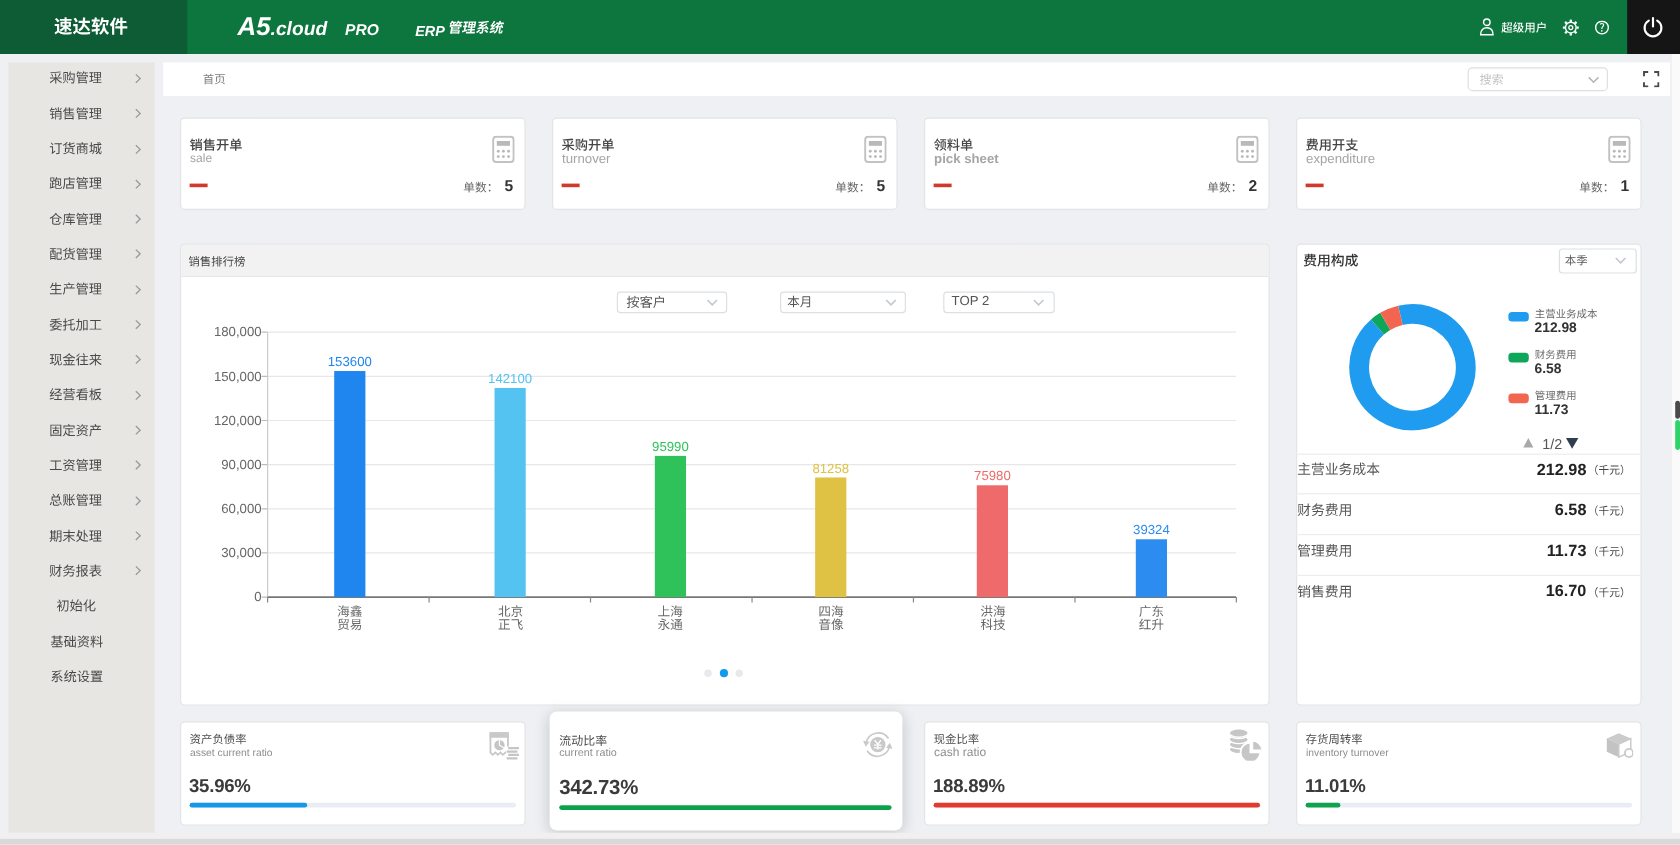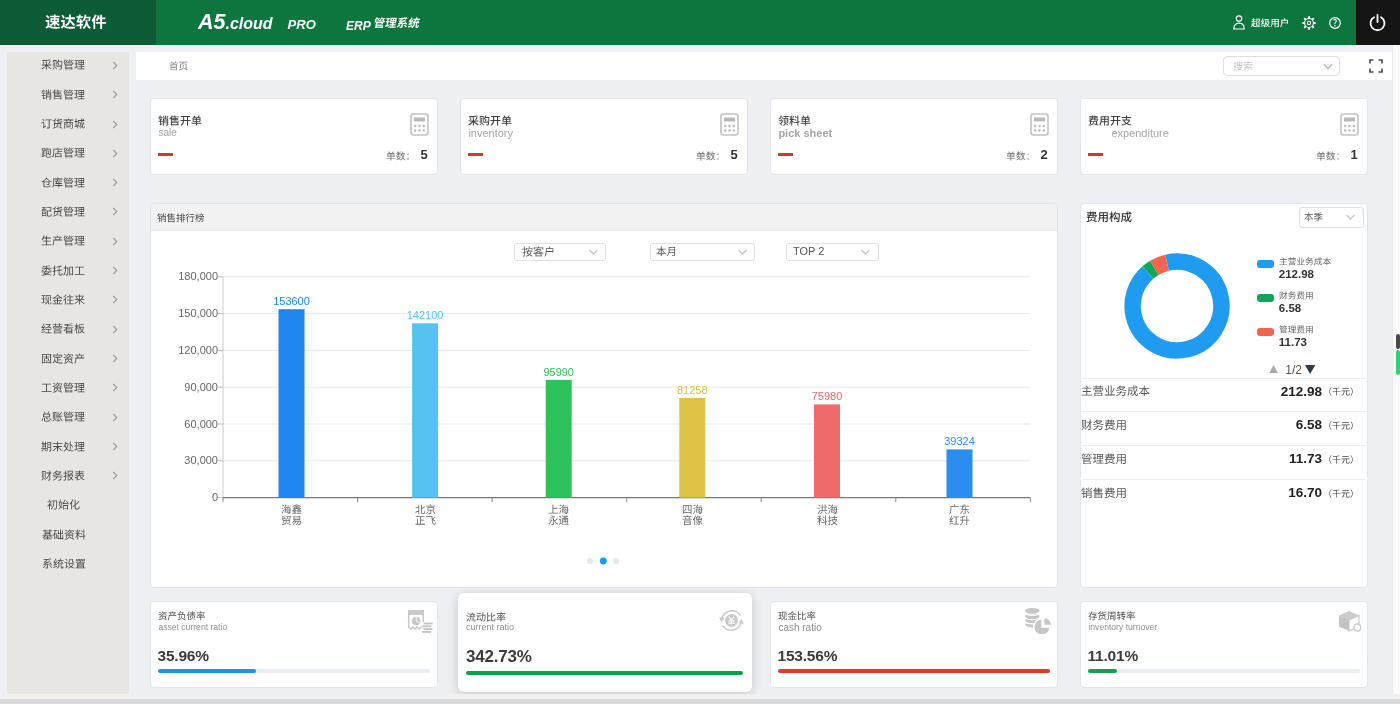--- a/index.html
+++ b/index.html
@@ -185,21 +185,21 @@
       </g>
     </svg>
 <svg style="position:absolute;left:386.1px;top:151.0px;overflow:visible" width="36" height="12" viewBox="0 0 36 12">
       <path transform="translate(0,8.62)" d="M2.2 -4.3H4.5V-3.2H2.2ZM5.3 -4.3H7.7V-3.2H5.3ZM2.2 -5.9H4.5V-4.9H2.2ZM5.3 -5.9H7.7V-4.9H5.3ZM6.9 -8.2C6.7 -7.7 6.3 -7.0 6.0 -6.5H3.6L4.0 -6.7C3.8 -7.1 3.3 -7.8 2.9 -8.2L2.3 -7.9C2.7 -7.5 3.0 -6.9 3.3 -6.5H1.5V-2.6H4.5V-1.7H0.5V-1.0H4.5V0.8H5.3V-1.0H9.3V-1.7H5.3V-2.6H8.4V-6.5H6.8C7.1 -6.9 7.4 -7.5 7.7 -7.9Z M14.1 -8.0C14.0 -7.7 13.7 -7.1 13.4 -6.7L13.9 -6.5C14.1 -6.8 14.5 -7.3 14.8 -7.8ZM10.7 -7.8C10.9 -7.4 11.2 -6.8 11.3 -6.5L11.8 -6.7C11.7 -7.1 11.5 -7.6 11.2 -8.0ZM13.8 -2.5C13.6 -2.0 13.3 -1.6 12.9 -1.2C12.5 -1.4 12.2 -1.6 11.8 -1.8C11.9 -2.0 12.1 -2.3 12.2 -2.5ZM10.9 -1.5C11.4 -1.3 11.9 -1.1 12.4 -0.8C11.8 -0.4 11.0 -0.0 10.2 0.1C10.3 0.3 10.5 0.5 10.6 0.7C11.5 0.5 12.3 0.1 13.0 -0.5C13.3 -0.3 13.6 -0.1 13.8 0.1L14.3 -0.4C14.1 -0.6 13.8 -0.8 13.5 -0.9C14.0 -1.5 14.4 -2.2 14.7 -3.0L14.2 -3.2L14.1 -3.2H12.5L12.7 -3.7L12.1 -3.8C12.0 -3.6 11.9 -3.4 11.8 -3.2H10.5V-2.5H11.5C11.3 -2.2 11.1 -1.8 10.9 -1.5ZM12.3 -8.2V-6.4H10.3V-5.8H12.1C11.6 -5.2 10.9 -4.6 10.2 -4.3C10.3 -4.1 10.5 -3.9 10.6 -3.7C11.2 -4.0 11.8 -4.6 12.3 -5.2V-4.0H13.0V-5.3C13.5 -4.9 14.1 -4.5 14.3 -4.3L14.7 -4.8C14.5 -5.0 13.6 -5.5 13.2 -5.8H15.0V-6.4H13.0V-8.2ZM16.0 -8.2C15.7 -6.4 15.3 -4.8 14.5 -3.8C14.7 -3.7 15.0 -3.4 15.1 -3.3C15.3 -3.7 15.5 -4.1 15.7 -4.6C16.0 -3.6 16.2 -2.7 16.6 -2.0C16.1 -1.0 15.3 -0.3 14.2 0.2C14.4 0.4 14.6 0.7 14.6 0.8C15.6 0.3 16.4 -0.4 17.0 -1.3C17.5 -0.4 18.1 0.2 18.8 0.7C18.9 0.5 19.2 0.3 19.3 0.1C18.5 -0.3 17.9 -1.0 17.4 -1.9C17.9 -2.9 18.2 -4.2 18.4 -5.6H19.1V-6.3H16.3C16.4 -6.9 16.6 -7.5 16.6 -8.0ZM17.7 -5.6C17.6 -4.5 17.3 -3.5 17.0 -2.7C16.6 -3.6 16.3 -4.6 16.2 -5.6Z M22.1 -4.8C22.4 -4.8 22.8 -5.0 22.8 -5.5C22.8 -5.9 22.4 -6.2 22.1 -6.2C21.7 -6.2 21.3 -5.9 21.3 -5.5C21.3 -5.0 21.7 -4.8 22.1 -4.8ZM22.1 0.0C22.4 0.0 22.8 -0.3 22.8 -0.7C22.8 -1.1 22.4 -1.4 22.1 -1.4C21.7 -1.4 21.3 -1.1 21.3 -0.7C21.3 -0.3 21.7 0.0 22.1 0.0Z" fill="#666666"></path>
     </svg>
 <div style="position:absolute;left:420.5px;top:147.2px;font-size:13px;color:#333;font-weight:bold;line-height:1.2;white-space:nowrap;">5</div>
 <div style="position:absolute;left:460px;top:98px;width:288px;height:77px;background:#fff;border:1px solid #e4e4e4;border-radius:4px;box-sizing:border-box"></div>
 <svg style="position:absolute;left:468.0px;top:114.6px;overflow:visible" width="51" height="14" viewBox="0 0 51 14">
       <path transform="translate(0,9.68)" d="M8.7 -7.6C8.3 -6.8 7.7 -5.6 7.1 -4.9L8.0 -4.5C8.5 -5.2 9.2 -6.2 9.7 -7.2ZM1.5 -6.7C2.0 -6.1 2.4 -5.3 2.5 -4.7L3.5 -5.1C3.3 -5.7 2.9 -6.5 2.4 -7.1ZM4.4 -7.2C4.8 -6.5 5.0 -5.7 5.1 -5.2L6.1 -5.5C6.0 -6.0 5.7 -6.9 5.4 -7.5ZM9.0 -9.2C7.1 -8.8 3.8 -8.6 0.9 -8.5C1.0 -8.2 1.1 -7.8 1.2 -7.5C4.1 -7.6 7.5 -7.8 9.9 -8.3ZM0.6 -4.1V-3.1H4.2C3.2 -2.0 1.7 -0.9 0.3 -0.4C0.6 -0.2 0.9 0.3 1.1 0.5C2.5 -0.1 3.9 -1.2 4.9 -2.5V0.9H6.0V-2.5C7.1 -1.3 8.5 -0.1 9.9 0.5C10.1 0.2 10.4 -0.2 10.7 -0.4C9.3 -1.0 7.8 -2.0 6.8 -3.1H10.4V-4.1H6.0V-5.1H4.9V-4.1Z M13.3 -7.0V-4.1C13.3 -2.7 13.2 -0.8 11.4 0.3C11.6 0.4 11.8 0.7 11.9 0.9C13.8 -0.4 14.1 -2.5 14.1 -4.0V-7.0ZM13.8 -1.2C14.4 -0.6 15.0 0.2 15.3 0.7L16.1 0.2C15.7 -0.3 15.0 -1.1 14.5 -1.7ZM17.2 -9.3C16.8 -7.9 16.3 -6.6 15.6 -5.7V-8.7H11.8V-2.0H12.6V-7.7H14.8V-2.0H15.6V-5.6C15.8 -5.4 16.2 -5.1 16.4 -5.0C16.7 -5.4 17.0 -6.0 17.3 -6.6H20.3C20.2 -2.3 20.1 -0.6 19.8 -0.3C19.7 -0.1 19.6 -0.1 19.4 -0.1C19.1 -0.1 18.6 -0.1 18.1 -0.1C18.2 0.2 18.4 0.6 18.4 0.9C18.9 0.9 19.5 0.9 19.8 0.9C20.2 0.8 20.4 0.7 20.7 0.4C21.1 -0.2 21.2 -1.9 21.3 -7.1C21.3 -7.2 21.3 -7.6 21.3 -7.6H17.7C17.9 -8.1 18.0 -8.6 18.2 -9.1ZM18.3 -4.1C18.5 -3.7 18.7 -3.3 18.8 -2.8L17.3 -2.5C17.7 -3.4 18.1 -4.6 18.4 -5.6L17.4 -5.9C17.2 -4.6 16.7 -3.3 16.5 -2.9C16.4 -2.5 16.2 -2.3 16.0 -2.2C16.2 -2.0 16.3 -1.6 16.4 -1.4C16.6 -1.5 16.9 -1.6 19.0 -2.1C19.1 -1.8 19.1 -1.6 19.2 -1.4L19.9 -1.7C19.8 -2.4 19.4 -3.5 19.1 -4.4Z M29.0 -7.6V-4.7H26.2V-5.1V-7.6ZM22.5 -4.7V-3.7H25.0C24.9 -2.3 24.3 -0.9 22.5 0.2C22.8 0.4 23.2 0.7 23.4 1.0C25.4 -0.3 26.0 -2.0 26.1 -3.7H29.0V0.9H30.1V-3.7H32.5V-4.7H30.1V-7.6H32.1V-8.6H22.9V-7.6H25.1V-5.1V-4.7Z M35.6 -4.7H37.9V-3.7H35.6ZM39.0 -4.7H41.5V-3.7H39.0ZM35.6 -6.5H37.9V-5.5H35.6ZM39.0 -6.5H41.5V-5.5H39.0ZM40.7 -9.2C40.4 -8.7 40.0 -7.9 39.6 -7.4H37.1L37.6 -7.6C37.3 -8.1 36.8 -8.8 36.4 -9.2L35.5 -8.8C35.9 -8.4 36.3 -7.8 36.5 -7.4H34.6V-2.9H37.9V-2.0H33.6V-1.0H37.9V0.9H39.0V-1.0H43.5V-2.0H39.0V-2.9H42.5V-7.4H40.8C41.1 -7.8 41.5 -8.4 41.8 -8.9Z" fill="#444444"></path>
     </svg>
-<div style="position:absolute;left:468.4px;top:126.5px;font-size:11px;color:#a5a5a5;font-weight:normal;line-height:1.2;white-space:nowrap;">inventory</div>
+<div style="position:absolute;left:468.4px;top:126.5px;font-size:11px;color:#a5a5a5;font-weight:normal;line-height:1.2;white-space:nowrap;">turnover</div>
 <div style="position:absolute;left:468px;top:153px;width:15px;height:2.5px;background:#d0392c;"></div>
 <svg style="position:absolute;left:720px;top:113px" width="19" height="23" viewBox="0 0 19 23">
 <rect x="1" y="1" width="17" height="21" rx="2.5" fill="none" stroke="#c2c2c2" stroke-width="1.6"></rect>
 <rect x="4" y="4.5" width="11" height="4" fill="#b9b9b9"></rect>
 <g fill="#b9b9b9">
         <circle cx="5.2" cy="13" r="1.2"></circle>
         <circle cx="9.5" cy="13" r="1.2"></circle>
         <circle cx="13.8" cy="13" r="1.2"></circle>
 <circle cx="5.2" cy="17.5" r="1.2"></circle>
         <circle cx="9.5" cy="17.5" r="1.2"></circle>
@@ -229,21 +229,21 @@
       </g>
     </svg>
 <svg style="position:absolute;left:1006.1px;top:151.0px;overflow:visible" width="36" height="12" viewBox="0 0 36 12">
       <path transform="translate(0,8.62)" d="M2.2 -4.3H4.5V-3.2H2.2ZM5.3 -4.3H7.7V-3.2H5.3ZM2.2 -5.9H4.5V-4.9H2.2ZM5.3 -5.9H7.7V-4.9H5.3ZM6.9 -8.2C6.7 -7.7 6.3 -7.0 6.0 -6.5H3.6L4.0 -6.7C3.8 -7.1 3.3 -7.8 2.9 -8.2L2.3 -7.9C2.7 -7.5 3.0 -6.9 3.3 -6.5H1.5V-2.6H4.5V-1.7H0.5V-1.0H4.5V0.8H5.3V-1.0H9.3V-1.7H5.3V-2.6H8.4V-6.5H6.8C7.1 -6.9 7.4 -7.5 7.7 -7.9Z M14.1 -8.0C14.0 -7.7 13.7 -7.1 13.4 -6.7L13.9 -6.5C14.1 -6.8 14.5 -7.3 14.8 -7.8ZM10.7 -7.8C10.9 -7.4 11.2 -6.8 11.3 -6.5L11.8 -6.7C11.7 -7.1 11.5 -7.6 11.2 -8.0ZM13.8 -2.5C13.6 -2.0 13.3 -1.6 12.9 -1.2C12.5 -1.4 12.2 -1.6 11.8 -1.8C11.9 -2.0 12.1 -2.3 12.2 -2.5ZM10.9 -1.5C11.4 -1.3 11.9 -1.1 12.4 -0.8C11.8 -0.4 11.0 -0.0 10.2 0.1C10.3 0.3 10.5 0.5 10.6 0.7C11.5 0.5 12.3 0.1 13.0 -0.5C13.3 -0.3 13.6 -0.1 13.8 0.1L14.3 -0.4C14.1 -0.6 13.8 -0.8 13.5 -0.9C14.0 -1.5 14.4 -2.2 14.7 -3.0L14.2 -3.2L14.1 -3.2H12.5L12.7 -3.7L12.1 -3.8C12.0 -3.6 11.9 -3.4 11.8 -3.2H10.5V-2.5H11.5C11.3 -2.2 11.1 -1.8 10.9 -1.5ZM12.3 -8.2V-6.4H10.3V-5.8H12.1C11.6 -5.2 10.9 -4.6 10.2 -4.3C10.3 -4.1 10.5 -3.9 10.6 -3.7C11.2 -4.0 11.8 -4.6 12.3 -5.2V-4.0H13.0V-5.3C13.5 -4.9 14.1 -4.5 14.3 -4.3L14.7 -4.8C14.5 -5.0 13.6 -5.5 13.2 -5.8H15.0V-6.4H13.0V-8.2ZM16.0 -8.2C15.7 -6.4 15.3 -4.8 14.5 -3.8C14.7 -3.7 15.0 -3.4 15.1 -3.3C15.3 -3.7 15.5 -4.1 15.7 -4.6C16.0 -3.6 16.2 -2.7 16.6 -2.0C16.1 -1.0 15.3 -0.3 14.2 0.2C14.4 0.4 14.6 0.7 14.6 0.8C15.6 0.3 16.4 -0.4 17.0 -1.3C17.5 -0.4 18.1 0.2 18.8 0.7C18.9 0.5 19.2 0.3 19.3 0.1C18.5 -0.3 17.9 -1.0 17.4 -1.9C17.9 -2.9 18.2 -4.2 18.4 -5.6H19.1V-6.3H16.3C16.4 -6.9 16.6 -7.5 16.6 -8.0ZM17.7 -5.6C17.6 -4.5 17.3 -3.5 17.0 -2.7C16.6 -3.6 16.3 -4.6 16.2 -5.6Z M22.1 -4.8C22.4 -4.8 22.8 -5.0 22.8 -5.5C22.8 -5.9 22.4 -6.2 22.1 -6.2C21.7 -6.2 21.3 -5.9 21.3 -5.5C21.3 -5.0 21.7 -4.8 22.1 -4.8ZM22.1 0.0C22.4 0.0 22.8 -0.3 22.8 -0.7C22.8 -1.1 22.4 -1.4 22.1 -1.4C21.7 -1.4 21.3 -1.1 21.3 -0.7C21.3 -0.3 21.7 0.0 22.1 0.0Z" fill="#666666"></path>
     </svg>
 <div style="position:absolute;left:1040.5px;top:147.2px;font-size:13px;color:#333;font-weight:bold;line-height:1.2;white-space:nowrap;">2</div>
 <div style="position:absolute;left:1080px;top:98px;width:288px;height:77px;background:#fff;border:1px solid #e4e4e4;border-radius:4px;box-sizing:border-box"></div>
 <svg style="position:absolute;left:1088.0px;top:114.6px;overflow:visible" width="51" height="14" viewBox="0 0 51 14">
       <path transform="translate(0,9.68)" d="M5.1 -2.5C4.8 -1.0 3.9 -0.3 0.4 0.0C0.6 0.3 0.8 0.7 0.9 0.9C4.6 0.5 5.7 -0.5 6.2 -2.5ZM5.7 -0.5C7.1 -0.2 9.0 0.5 9.9 0.9L10.5 0.1C9.5 -0.3 7.6 -0.9 6.2 -1.2ZM3.8 -6.5C3.8 -6.3 3.7 -6.1 3.7 -5.9H2.3L2.4 -6.5ZM4.8 -6.5H6.3V-5.9H4.7C4.7 -6.1 4.8 -6.3 4.8 -6.5ZM1.5 -7.2C1.5 -6.6 1.3 -5.7 1.2 -5.2H3.2C2.7 -4.7 1.9 -4.3 0.6 -4.1C0.8 -3.9 1.0 -3.5 1.1 -3.3C1.4 -3.3 1.7 -3.4 2.0 -3.5V-0.7H3.0V-2.9H8.0V-0.8H9.1V-3.8H2.7C3.6 -4.1 4.1 -4.6 4.4 -5.2H6.3V-4.0H7.3V-5.2H9.3C9.3 -4.9 9.2 -4.8 9.2 -4.7C9.1 -4.7 9.0 -4.7 8.9 -4.7C8.8 -4.7 8.5 -4.7 8.2 -4.7C8.3 -4.5 8.4 -4.2 8.4 -4.0C8.8 -4.0 9.2 -4.0 9.4 -4.0C9.6 -4.0 9.8 -4.1 10.0 -4.2C10.2 -4.4 10.2 -4.8 10.3 -5.6C10.3 -5.7 10.3 -5.9 10.3 -5.9H7.3V-6.5H9.6V-8.6H7.3V-9.3H6.3V-8.6H4.8V-9.3H3.8V-8.6H1.2V-7.9H3.8V-7.2ZM4.8 -7.9H6.3V-7.2H4.8ZM7.3 -7.9H8.7V-7.2H7.3Z M12.6 -8.5V-4.6C12.6 -3.0 12.5 -1.0 11.3 0.3C11.5 0.4 12.0 0.8 12.1 1.0C12.9 0.1 13.3 -1.2 13.5 -2.4H16.1V0.8H17.1V-2.4H19.8V-0.4C19.8 -0.2 19.7 -0.1 19.5 -0.1C19.3 -0.1 18.6 -0.1 17.9 -0.1C18.0 0.1 18.2 0.6 18.2 0.9C19.2 0.9 19.9 0.9 20.3 0.7C20.7 0.5 20.8 0.2 20.8 -0.4V-8.5ZM13.7 -7.5H16.1V-6.0H13.7ZM19.8 -7.5V-6.0H17.1V-7.5ZM13.7 -5.0H16.1V-3.4H13.6C13.7 -3.8 13.7 -4.2 13.7 -4.6ZM19.8 -5.0V-3.4H17.1V-5.0Z M29.0 -7.6V-4.7H26.2V-5.1V-7.6ZM22.5 -4.7V-3.7H25.0C24.9 -2.3 24.3 -0.9 22.5 0.2C22.8 0.4 23.2 0.7 23.4 1.0C25.4 -0.3 26.0 -2.0 26.1 -3.7H29.0V0.9H30.1V-3.7H32.5V-4.7H30.1V-7.6H32.1V-8.6H22.9V-7.6H25.1V-5.1V-4.7Z M37.9 -9.3V-7.7H33.8V-6.7H37.9V-5.2H34.3V-4.1H35.6L35.2 -4.0C35.8 -2.9 36.6 -2.0 37.5 -1.2C36.3 -0.7 34.9 -0.3 33.3 -0.1C33.5 0.2 33.8 0.6 33.9 0.9C35.6 0.6 37.1 0.2 38.5 -0.6C39.7 0.1 41.2 0.6 43.0 0.9C43.1 0.6 43.4 0.1 43.6 -0.2C42.1 -0.3 40.7 -0.7 39.6 -1.2C40.8 -2.1 41.7 -3.3 42.3 -4.8L41.6 -5.2L41.4 -5.2H39.0V-6.7H43.2V-7.7H39.0V-9.3ZM36.3 -4.1H40.8C40.3 -3.2 39.5 -2.4 38.6 -1.8C37.6 -2.4 36.8 -3.2 36.3 -4.1Z" fill="#444444"></path>
     </svg>
-<div style="position:absolute;left:1088.4px;top:126.5px;font-size:11px;color:#a5a5a5;font-weight:normal;line-height:1.2;white-space:nowrap;margin-left:23px;">expenditure</div>
+<div style="position:absolute;left:1088.4px;top:126.5px;font-size:11px;color:#a5a5a5;font-weight:normal;line-height:1.2;white-space:nowrap;">expenditure</div>
 <div style="position:absolute;left:1088px;top:153px;width:15px;height:2.5px;background:#d0392c;"></div>
 <svg style="position:absolute;left:1340px;top:113px" width="19" height="23" viewBox="0 0 19 23">
 <rect x="1" y="1" width="17" height="21" rx="2.5" fill="none" stroke="#c2c2c2" stroke-width="1.6"></rect>
 <rect x="4" y="4.5" width="11" height="4" fill="#b9b9b9"></rect>
 <g fill="#b9b9b9">
         <circle cx="5.2" cy="13" r="1.2"></circle>
         <circle cx="9.5" cy="13" r="1.2"></circle>
         <circle cx="13.8" cy="13" r="1.2"></circle>
 <circle cx="5.2" cy="17.5" r="1.2"></circle>
         <circle cx="9.5" cy="17.5" r="1.2"></circle>
@@ -438,21 +438,21 @@
     </svg>
 <div style="position:absolute;left:158.4px;top:621.6px;font-size:8.6px;color:#8e8e8e;line-height:1.2;white-space:nowrap">asset current ratio</div>
 <div style="position:absolute;left:157.5px;top:647.3px;font-size:15.5px;color:#3b3b3b;font-weight:bold;line-height:1.2;white-space:nowrap;letter-spacing:-0.2px;">35.96%</div>
 <div style="position:absolute;left:157.5px;top:669.3px;width:272px;height:4px;background:#e9eef5;border-radius:2px;"></div>
 <div style="position:absolute;left:157.5px;top:669.3px;width:98px;height:4px;background:#1797e8;border-radius:2px;"></div>
 <div style="position:absolute;left:770px;top:601px;width:288px;height:87px;background:#fff;border:1px solid #e4e4e4;border-radius:4px;box-sizing:border-box"></div>
 <svg style="position:absolute;left:778.0px;top:610.5px;overflow:visible" width="45" height="12" viewBox="0 0 45 12">
       <path transform="translate(0,8.36)" d="M4.1 -7.5V-2.5H4.8V-6.9H7.7V-2.5H8.4V-7.5ZM0.4 -0.9 0.6 -0.3C1.5 -0.5 2.7 -0.9 3.8 -1.2L3.7 -1.9L2.5 -1.5V-3.9H3.5V-4.6H2.5V-6.7H3.7V-7.3H0.5V-6.7H1.8V-4.6H0.7V-3.9H1.8V-1.3C1.3 -1.2 0.8 -1.0 0.4 -0.9ZM5.9 -6.1V-4.2C5.9 -2.8 5.6 -1.0 3.2 0.3C3.3 0.4 3.5 0.6 3.6 0.8C5.2 -0.0 5.9 -1.2 6.3 -2.3V-0.3C6.3 0.3 6.5 0.5 7.2 0.5H8.1C8.9 0.5 9.0 0.1 9.1 -1.4C8.9 -1.4 8.7 -1.5 8.5 -1.7C8.4 -0.3 8.4 -0.0 8.1 -0.0H7.3C7.0 -0.0 6.9 -0.1 6.9 -0.4V-2.6H6.4C6.5 -3.2 6.5 -3.7 6.5 -4.2V-6.1Z M11.4 -2.1C11.7 -1.5 12.1 -0.8 12.3 -0.3L12.9 -0.6C12.7 -1.1 12.3 -1.8 12.0 -2.3ZM16.5 -2.3C16.2 -1.8 15.8 -1.0 15.5 -0.5L16.0 -0.3C16.3 -0.8 16.8 -1.4 17.1 -2.0ZM14.2 -8.1C13.3 -6.6 11.6 -5.5 9.8 -5.0C10.0 -4.8 10.2 -4.5 10.3 -4.3C10.8 -4.5 11.3 -4.7 11.8 -5.0V-4.5H13.9V-3.2H10.6V-2.5H13.9V-0.2H10.1V0.5H18.4V-0.2H14.6V-2.5H17.9V-3.2H14.6V-4.5H16.7V-5.1C17.2 -4.8 17.7 -4.5 18.2 -4.3C18.3 -4.5 18.6 -4.8 18.7 -5.0C17.3 -5.4 15.6 -6.4 14.7 -7.4L14.9 -7.8ZM16.6 -5.1H12.0C12.9 -5.6 13.6 -6.2 14.3 -6.9C14.9 -6.3 15.7 -5.6 16.6 -5.1Z M20.2 0.7C20.4 0.5 20.8 0.4 23.4 -0.5C23.3 -0.6 23.3 -1.0 23.3 -1.2L21.0 -0.5V-4.3H23.3V-5.0H21.0V-7.9H20.2V-0.7C20.2 -0.2 20.0 -0.0 19.8 0.1C20.0 0.2 20.1 0.5 20.2 0.7ZM24.1 -7.9V-0.8C24.1 0.2 24.3 0.5 25.2 0.5C25.4 0.5 26.5 0.5 26.7 0.5C27.7 0.5 27.9 -0.1 27.9 -2.0C27.7 -2.1 27.4 -2.2 27.3 -2.4C27.2 -0.6 27.1 -0.2 26.7 -0.2C26.4 -0.2 25.5 -0.2 25.3 -0.2C24.9 -0.2 24.8 -0.3 24.8 -0.8V-3.6C25.9 -4.2 27.0 -4.9 27.8 -5.6L27.2 -6.2C26.6 -5.6 25.7 -4.9 24.8 -4.3V-7.9Z M36.4 -6.1C36.0 -5.7 35.5 -5.2 35.0 -4.9L35.5 -4.5C36.0 -4.8 36.5 -5.3 37.0 -5.7ZM29.0 -3.2 29.4 -2.6C30.0 -2.9 30.8 -3.4 31.5 -3.7L31.4 -4.3C30.5 -3.9 29.6 -3.4 29.0 -3.2ZM29.3 -5.7C29.8 -5.4 30.4 -4.9 30.7 -4.6L31.3 -5.0C30.9 -5.3 30.3 -5.8 29.8 -6.1ZM34.9 -3.9C35.6 -3.5 36.4 -2.9 36.8 -2.5L37.3 -3.0C36.9 -3.3 36.1 -3.9 35.4 -4.3ZM29.0 -1.9V-1.3H32.9V0.8H33.6V-1.3H37.5V-1.9H33.6V-2.7H32.9V-1.9ZM32.6 -7.9C32.8 -7.6 32.9 -7.4 33.1 -7.1H29.2V-6.5H32.7C32.4 -6.0 32.1 -5.6 31.9 -5.5C31.8 -5.3 31.6 -5.2 31.5 -5.2C31.6 -5.0 31.7 -4.7 31.7 -4.6C31.9 -4.6 32.1 -4.7 33.2 -4.8C32.7 -4.3 32.3 -3.9 32.1 -3.8C31.8 -3.5 31.5 -3.3 31.3 -3.3C31.4 -3.1 31.5 -2.8 31.5 -2.7C31.7 -2.8 32.1 -2.8 34.5 -3.1C34.7 -2.9 34.8 -2.7 34.8 -2.6L35.4 -2.8C35.2 -3.3 34.7 -3.9 34.3 -4.4L33.7 -4.2C33.9 -4.0 34.1 -3.8 34.2 -3.6L32.5 -3.5C33.4 -4.1 34.2 -5.0 35.0 -5.8L34.4 -6.2C34.2 -5.9 33.9 -5.6 33.7 -5.4L32.5 -5.3C32.8 -5.7 33.1 -6.1 33.4 -6.5H37.4V-7.1H33.9C33.8 -7.4 33.5 -7.8 33.3 -8.0Z" fill="#4a4a4a"></path>
     </svg>
 <div style="position:absolute;left:778.4px;top:621.6px;font-size:10px;color:#8e8e8e;line-height:1.2;white-space:nowrap">cash ratio</div>
-<div style="position:absolute;left:777.5px;top:647.3px;font-size:15.5px;color:#3b3b3b;font-weight:bold;line-height:1.2;white-space:nowrap;letter-spacing:-0.2px;">153.56%</div>
+<div style="position:absolute;left:777.5px;top:647.3px;font-size:15.5px;color:#3b3b3b;font-weight:bold;line-height:1.2;white-space:nowrap;letter-spacing:-0.2px;">188.89%</div>
 <div style="position:absolute;left:777.5px;top:669.3px;width:272px;height:4px;background:#e9eef5;border-radius:2px;"></div>
 <div style="position:absolute;left:777.5px;top:669.3px;width:272px;height:4px;background:#e23a2c;border-radius:2px;"></div>
 <div style="position:absolute;left:1080px;top:601px;width:288px;height:87px;background:#fff;border:1px solid #e4e4e4;border-radius:4px;box-sizing:border-box"></div>
 <svg style="position:absolute;left:1088.0px;top:610.5px;overflow:visible" width="54" height="12" viewBox="0 0 54 12">
       <path transform="translate(0,8.36)" d="M5.8 -3.3V-2.5H3.2V-1.9H5.8V-0.1C5.8 0.0 5.8 0.1 5.6 0.1C5.5 0.1 4.9 0.1 4.3 0.1C4.4 0.3 4.4 0.6 4.5 0.8C5.3 0.8 5.8 0.8 6.1 0.6C6.5 0.5 6.5 0.3 6.5 -0.1V-1.9H9.1V-2.5H6.5V-3.1C7.2 -3.5 8.0 -4.1 8.5 -4.7L8.0 -5.0L7.9 -5.0H4.0V-4.3H7.2C6.8 -4.0 6.3 -3.6 5.8 -3.3ZM3.7 -8.0C3.5 -7.6 3.4 -7.2 3.2 -6.7H0.6V-6.1H3.0C2.3 -4.7 1.5 -3.5 0.3 -2.7C0.4 -2.5 0.6 -2.2 0.7 -2.1C1.1 -2.3 1.4 -2.7 1.8 -3.0V0.7H2.5V-3.9C3.0 -4.6 3.4 -5.3 3.7 -6.1H8.9V-6.7H4.0C4.2 -7.1 4.3 -7.4 4.4 -7.8Z M13.9 -2.9V-2.1C13.9 -1.4 13.6 -0.4 10.1 0.2C10.3 0.3 10.5 0.6 10.5 0.8C14.2 0.0 14.6 -1.1 14.6 -2.1V-2.9ZM14.5 -0.6C15.7 -0.3 17.3 0.3 18.0 0.8L18.4 0.2C17.6 -0.2 16.1 -0.8 14.9 -1.1ZM11.3 -4.0V-0.9H12.1V-3.3H16.6V-1.0H17.3V-4.0ZM14.5 -7.9V-6.5C14.0 -6.4 13.5 -6.3 13.0 -6.2C13.1 -6.1 13.2 -5.9 13.2 -5.7L14.5 -5.9V-5.5C14.5 -4.7 14.7 -4.5 15.7 -4.5C15.9 -4.5 17.2 -4.5 17.4 -4.5C18.2 -4.5 18.4 -4.8 18.5 -5.9C18.3 -5.9 18.0 -6.0 17.8 -6.1C17.8 -5.3 17.7 -5.1 17.3 -5.1C17.1 -5.1 15.9 -5.1 15.7 -5.1C15.2 -5.1 15.2 -5.2 15.2 -5.5V-6.1C16.3 -6.4 17.5 -6.8 18.3 -7.2L17.8 -7.7C17.2 -7.3 16.2 -7.0 15.2 -6.7V-7.9ZM12.6 -8.0C12.0 -7.2 10.9 -6.4 9.9 -5.9C10.0 -5.8 10.3 -5.5 10.4 -5.4C10.8 -5.7 11.2 -5.9 11.7 -6.2V-4.3H12.4V-6.8C12.7 -7.1 13.0 -7.5 13.3 -7.8Z M20.4 -7.5V-4.4C20.4 -3.0 20.3 -1.0 19.3 0.4C19.5 0.4 19.8 0.7 19.9 0.8C21.0 -0.7 21.1 -2.9 21.1 -4.4V-6.9H26.6V-0.1C26.6 0.0 26.6 0.1 26.4 0.1C26.2 0.1 25.7 0.1 25.0 0.1C25.1 0.3 25.3 0.6 25.3 0.8C26.1 0.8 26.6 0.7 26.9 0.6C27.2 0.5 27.4 0.3 27.4 -0.1V-7.5ZM23.4 -6.7V-5.8H21.7V-5.3H23.4V-4.3H21.5V-3.8H26.2V-4.3H24.1V-5.3H25.9V-5.8H24.1V-6.7ZM22.0 -3.0V0.1H22.6V-0.5H25.7V-3.0ZM22.6 -2.4H25.0V-1.0H22.6Z M29.3 -3.2C29.3 -3.2 29.6 -3.3 30.0 -3.3H30.8V-1.9L28.9 -1.6L29.0 -0.9L30.8 -1.2V0.7H31.5V-1.4L32.8 -1.6L32.7 -2.2L31.5 -2.0V-3.3H32.5V-3.9H31.5V-5.4H30.8V-3.9H29.9C30.2 -4.6 30.5 -5.4 30.7 -6.2H32.5V-6.9H30.9C31.0 -7.2 31.1 -7.5 31.2 -7.8L30.5 -8.0C30.4 -7.6 30.3 -7.2 30.2 -6.9H28.9V-6.2H30.1C29.8 -5.4 29.6 -4.8 29.5 -4.5C29.3 -4.1 29.2 -3.8 29.1 -3.8C29.1 -3.6 29.2 -3.3 29.3 -3.2ZM32.5 -5.1V-4.4H33.9C33.7 -3.7 33.5 -3.1 33.4 -2.6H36.1C35.8 -2.2 35.4 -1.6 35.0 -1.1C34.6 -1.3 34.3 -1.5 34.0 -1.7L33.5 -1.2C34.5 -0.7 35.6 0.2 36.2 0.8L36.7 0.2C36.4 -0.1 36.0 -0.4 35.5 -0.7C36.1 -1.5 36.8 -2.4 37.2 -3.1L36.7 -3.4L36.6 -3.3H34.4L34.7 -4.4H37.6V-5.1H34.9L35.2 -6.2H37.3V-6.9H35.4L35.6 -7.9L34.9 -8.0L34.6 -6.9H32.9V-6.2H34.5L34.1 -5.1Z M45.9 -6.1C45.5 -5.7 45.0 -5.2 44.5 -4.9L45.0 -4.5C45.5 -4.8 46.0 -5.3 46.5 -5.7ZM38.5 -3.2 38.9 -2.6C39.5 -2.9 40.3 -3.4 41.0 -3.7L40.9 -4.3C40.0 -3.9 39.1 -3.4 38.5 -3.2ZM38.8 -5.7C39.3 -5.4 39.9 -4.9 40.2 -4.6L40.8 -5.0C40.4 -5.3 39.8 -5.8 39.3 -6.1ZM44.4 -3.9C45.1 -3.5 45.9 -2.9 46.3 -2.5L46.8 -3.0C46.4 -3.3 45.6 -3.9 44.9 -4.3ZM38.5 -1.9V-1.3H42.4V0.8H43.1V-1.3H47.0V-1.9H43.1V-2.7H42.4V-1.9ZM42.1 -7.9C42.3 -7.6 42.4 -7.4 42.6 -7.1H38.7V-6.5H42.2C41.9 -6.0 41.6 -5.6 41.4 -5.5C41.3 -5.3 41.1 -5.2 41.0 -5.2C41.1 -5.0 41.2 -4.7 41.2 -4.6C41.4 -4.6 41.6 -4.7 42.7 -4.8C42.2 -4.3 41.8 -3.9 41.6 -3.8C41.3 -3.5 41.0 -3.3 40.8 -3.3C40.9 -3.1 41.0 -2.8 41.0 -2.7C41.2 -2.8 41.6 -2.8 44.0 -3.1C44.2 -2.9 44.3 -2.7 44.3 -2.6L44.9 -2.8C44.7 -3.3 44.2 -3.9 43.8 -4.4L43.2 -4.2C43.4 -4.0 43.6 -3.8 43.7 -3.6L42.0 -3.5C42.9 -4.1 43.7 -5.0 44.5 -5.8L43.9 -6.2C43.7 -5.9 43.4 -5.6 43.2 -5.4L42.0 -5.3C42.3 -5.7 42.6 -6.1 42.9 -6.5H46.9V-7.1H43.4C43.3 -7.4 43.0 -7.8 42.8 -8.0Z" fill="#4a4a4a"></path>
     </svg>
 <div style="position:absolute;left:1088.4px;top:621.6px;font-size:8.6px;color:#8e8e8e;line-height:1.2;white-space:nowrap">inventory turnover</div>
 <div style="position:absolute;left:1087.5px;top:647.3px;font-size:15.5px;color:#3b3b3b;font-weight:bold;line-height:1.2;white-space:nowrap;letter-spacing:-0.2px;text-align:right;">11.01%</div>
 <div style="position:absolute;left:1087.5px;top:669.3px;width:272px;height:4px;background:#e9eef5;border-radius:2px;"></div>
 <div style="position:absolute;left:1087.5px;top:669.3px;width:29px;height:4px;background:#0fa34f;border-radius:2px;"></div>

